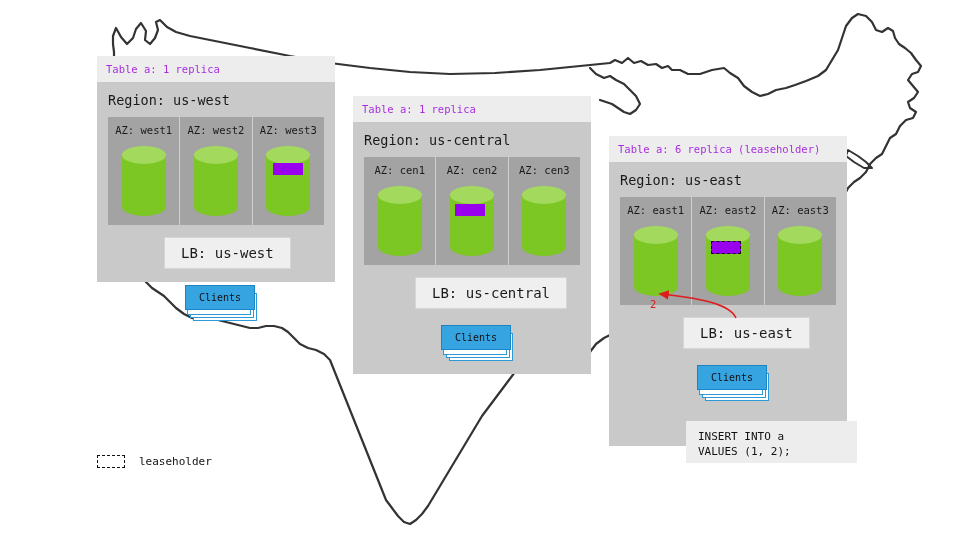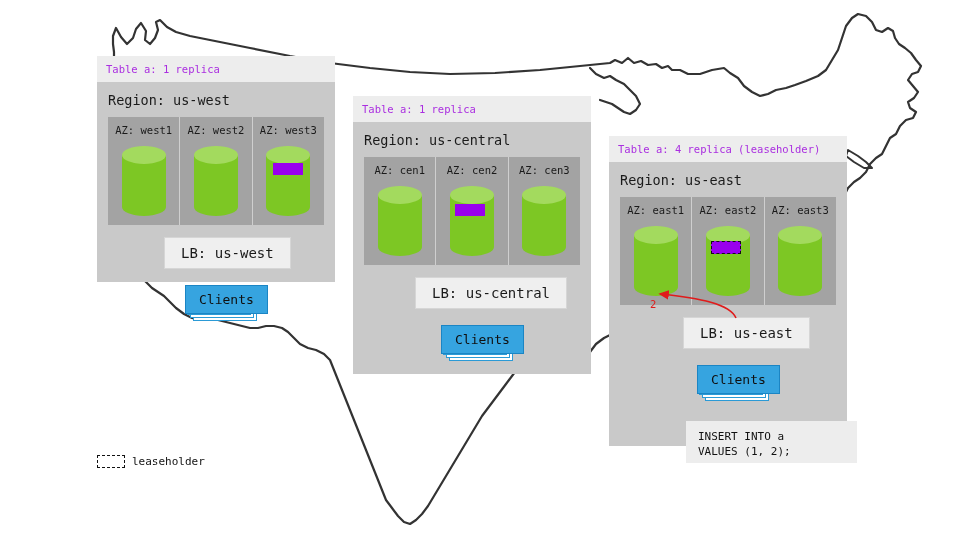--- a/index.html
+++ b/index.html
@@ -45,36 +45,36 @@
     font-size:14px;color:#1a1a1a;text-align:center;
     padding:7px 16px;white-space:nowrap;
     position:absolute;
   }
   .clients{
     position:absolute;
   }
   .clients .stack{position:absolute;background:#ffffff;border:1.4px solid #2b9ad6;}
   .clients .front{
     position:relative;background:#36a4e0;border:1.4px solid #1b85c4;
-    color:#101010;font-size:13px;padding:6px 13px;white-space:nowrap;
+    color:#101010;font-size:10px;padding:6px 13px;white-space:nowrap;
   }
 
   .sql-box{
     position:absolute;background:#ededed;
     font-size:11px;color:#111111;line-height:15px;
     padding:8px 12px 4px 12px;white-space:pre;
   }
 
   
   #legend{position:absolute;left:97px;top:447px;display:flex;align-items:center;}
   #legend .swatch{
     width:26px;height:11px;border:1.5px dashed #111111;background:transparent;
   }
   #legend .lbl{
-    margin-left:7px;font-size:11px;color:#111111;white-space:nowrap;
+    margin-left:14px;font-size:11px;color:#111111;white-space:nowrap;
     font-family:"DejaVu Sans Mono","Liberation Mono",monospace;
   }
 
   
   #arrow-layer{position:absolute;left:0;top:0;width:960px;height:540px;pointer-events:none;}
   .arrow-num{
     position:absolute;color:#e01b1b;font-size:10.5px;
   }
 </style>
 </head>
@@ -206,21 +206,21 @@
     <div class="lb-box" style="left:62px;top:181px;">LB: us-central</div>
     <div class="clients" style="left:88px;top:229px;">
       <div class="stack" style="left:8px;top:8px;width:62px;height:26px;"></div>
       <div class="stack" style="left:5px;top:5px;width:62px;height:26px;"></div>
       <div class="stack" style="left:2px;top:2px;width:62px;height:26px;"></div>
       <div class="front">Clients</div>
     </div>
   </div>
 
   <div class="region" style="left:609px;top:128px;width:238px;">
-    <div class="replica-band">Table a: 4 replica (leaseholder)</div>
+    <div class="replica-band">Table a: 6 replica (leaseholder)</div>
     <div class="region-body" style="height:284px;">
       <div class="region-title">Region: us-east</div>
       <div class="az-row" style="height:108px;">
 
         <div class="az-cell">
           <div class="az-label">AZ: east1</div>
           <div class="cyl">
             <svg width="50" height="72" viewBox="0 0 50 72" xmlns="http://www.w3.org/2000/svg">
               <path d="M3,10 L3,62 A22,9 0 0 0 47,62 L47,10 Z" fill="#7dc724"></path>
               <ellipse cx="25" cy="10" rx="22" ry="9" fill="#a3da5e"></ellipse>

